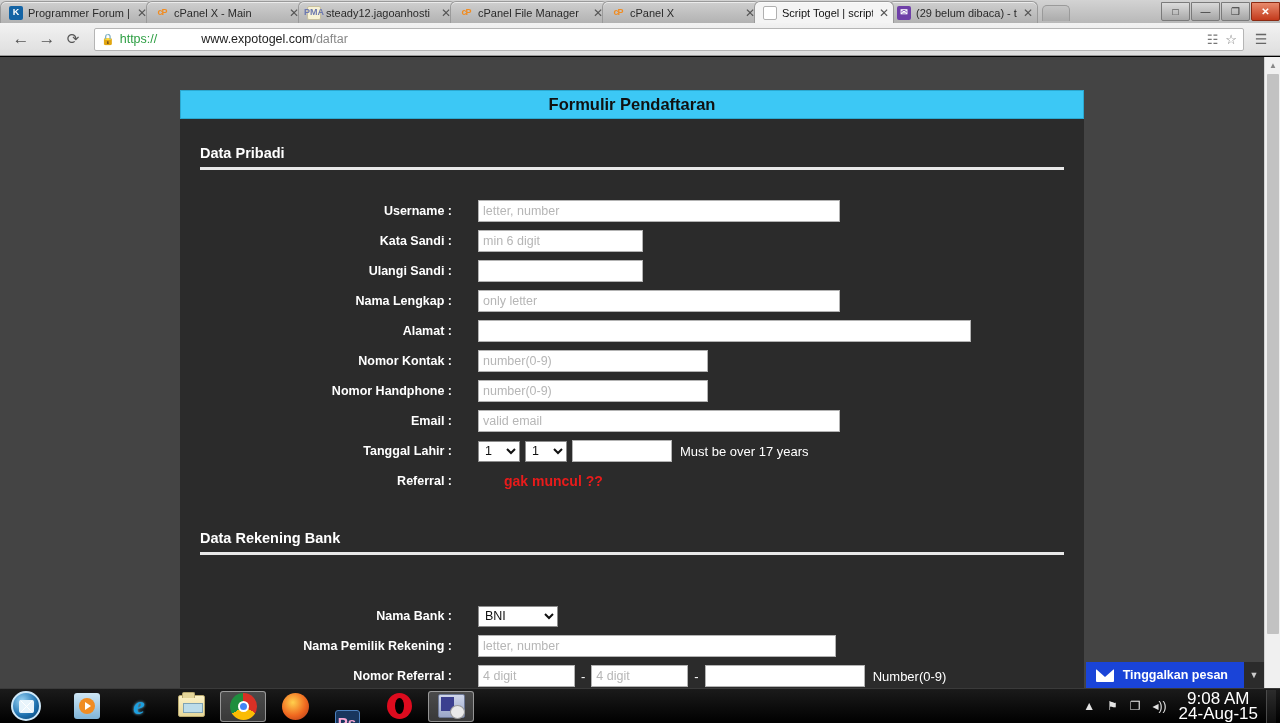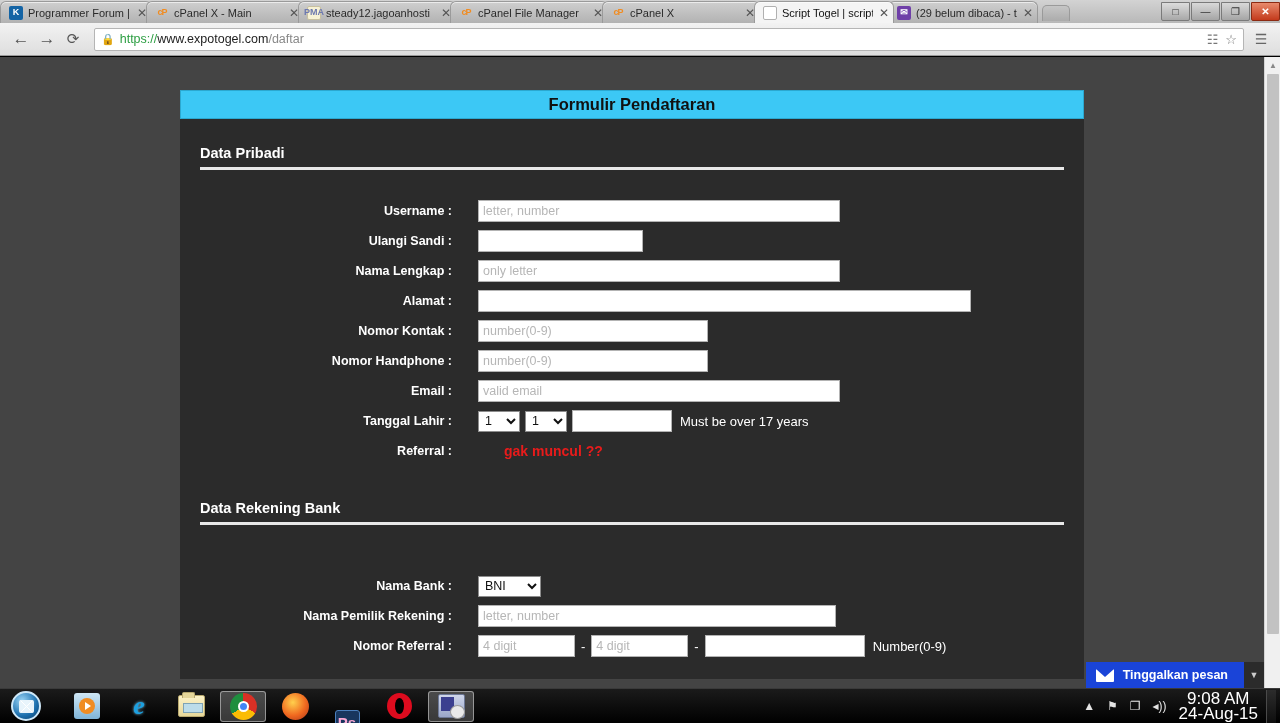--- a/index.html
+++ b/index.html
@@ -82,21 +82,21 @@
   }
   .navbtn.reload { font-size: 15px; }
   .omnibox {
     flex: 1 1 auto; height: 23px; margin: 0 6px 0 8px;
     background: #fff; border: 1px solid #b5b5b5; border-radius: 2px;
     display: flex; align-items: center; padding: 0 6px;
     font-size: 12.5px;
   }
   .lock { color: #2c9e42; margin-right: 5px; font-size: 11px; }
   .url-secure { color: #2c9e42; }
-  .url-host { color: #222; }
+  .url-host { color: #222; padding-left: 44px; }
   .url-path { color: #888; }
   .omni-icons { display: flex; align-items: center; margin-left: auto; }
   .omni-icons span { margin-left: 7px; color: #777; font-size: 13px; }
   .tb-right { display: flex; align-items: center; }
   .tb-right .ic { width: 22px; text-align: center; color: #666; font-size: 14px; }
 
   
   .viewport {
     position: absolute; top: 57px; left: 0; width: 1280px; height: 631px;
     background: #444;
@@ -155,21 +155,21 @@
   .w-358 { width: 358px; }
   .w-100 { width: 100px; }
 
   select.sel {
     height: 21px; font-size: 12.5px; color: #111;
     background: #fff; border: 1px solid #8d8d8d;
     font-family: "Liberation Sans", sans-serif;
     padding: 0 2px;
   }
   .sel-sm { width: 42px; }
-  .sel-bank { width: 63px; }
+  .sel-bank { width: 80px; }
   .hint { color: #fff; font-size: 13px; margin-left: 8px; }
   .warn { color: #e81b1b; font-weight: bold; font-size: 14px; margin-left: 26px; }
   .dash { color: #fff; margin: 0 6px; font-size: 13px; }
 
   
   .chat {
     position: absolute; right: 16px; bottom: 0px;
     display: flex; align-items: stretch; height: 26px;
   }
   .chat-btn {
@@ -327,20 +327,26 @@
 
         <div style="height:16px"></div>
 
         <div class="frow">
           <div class="flabel">Username :</div>
           <div class="fctl">
             <input class="txt w-360" placeholder="letter, number" style="">
           </div>
         </div>
 
+        <div class="frow">
+          <div class="flabel">Kata Sandi :</div>
+          <div class="fctl">
+            <input class="txt w-165" placeholder="min 6 digit" style="">
+          </div>
+        </div>
 
         <div class="frow">
           <div class="flabel">Ulangi Sandi :</div>
           <div class="fctl">
             <input class="txt w-165" placeholder="" style="">
           </div>
         </div>
 
         <div class="frow">
           <div class="flabel">Nama Lengkap :</div>

